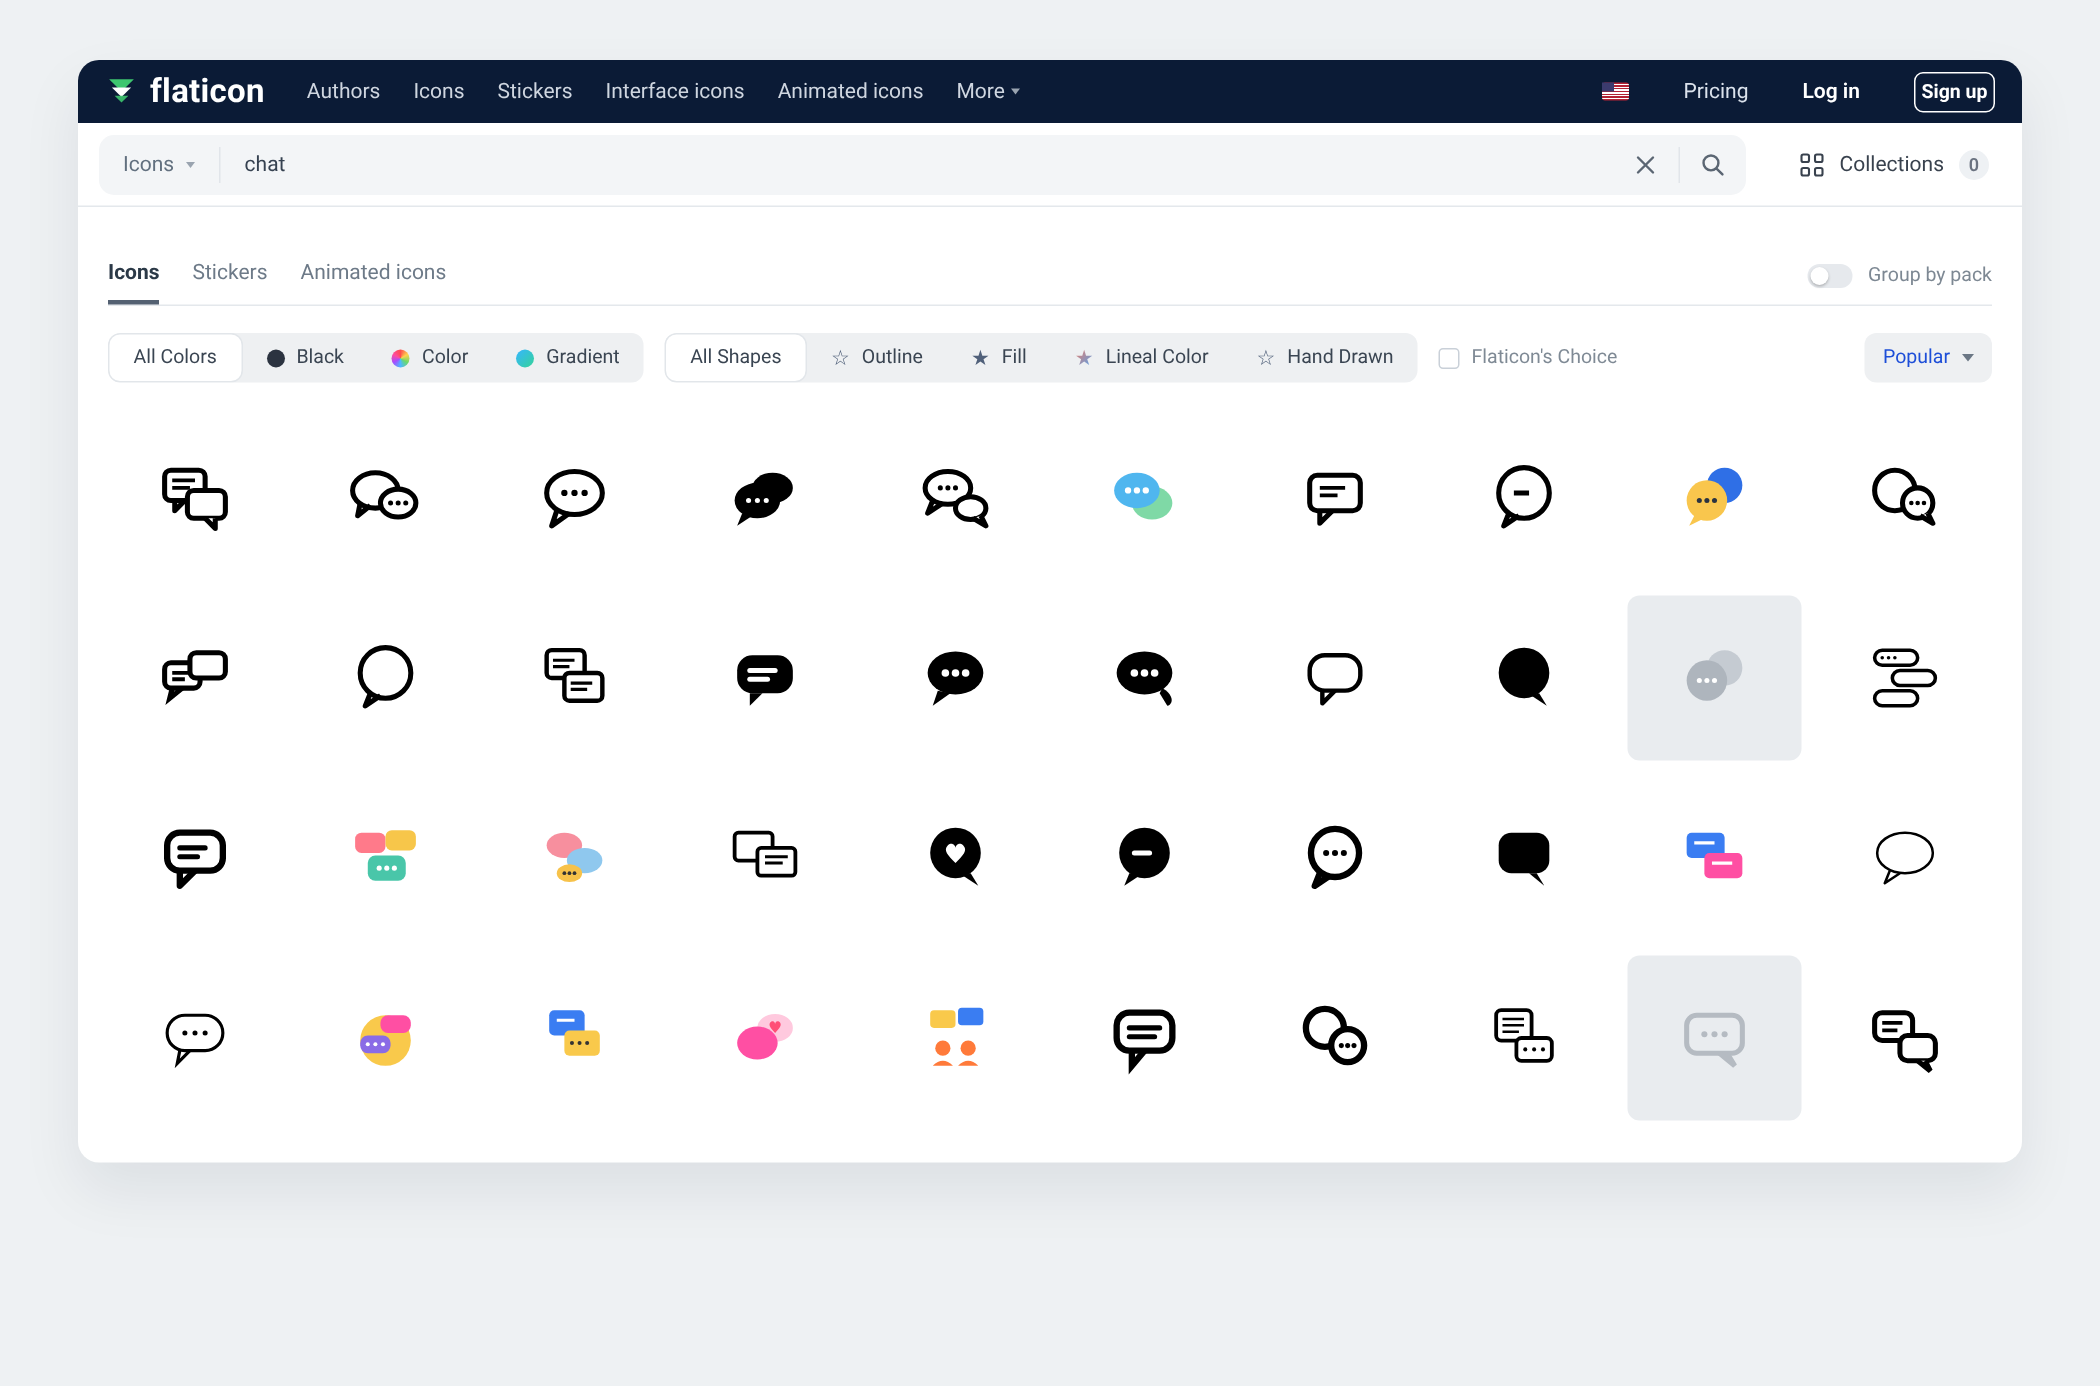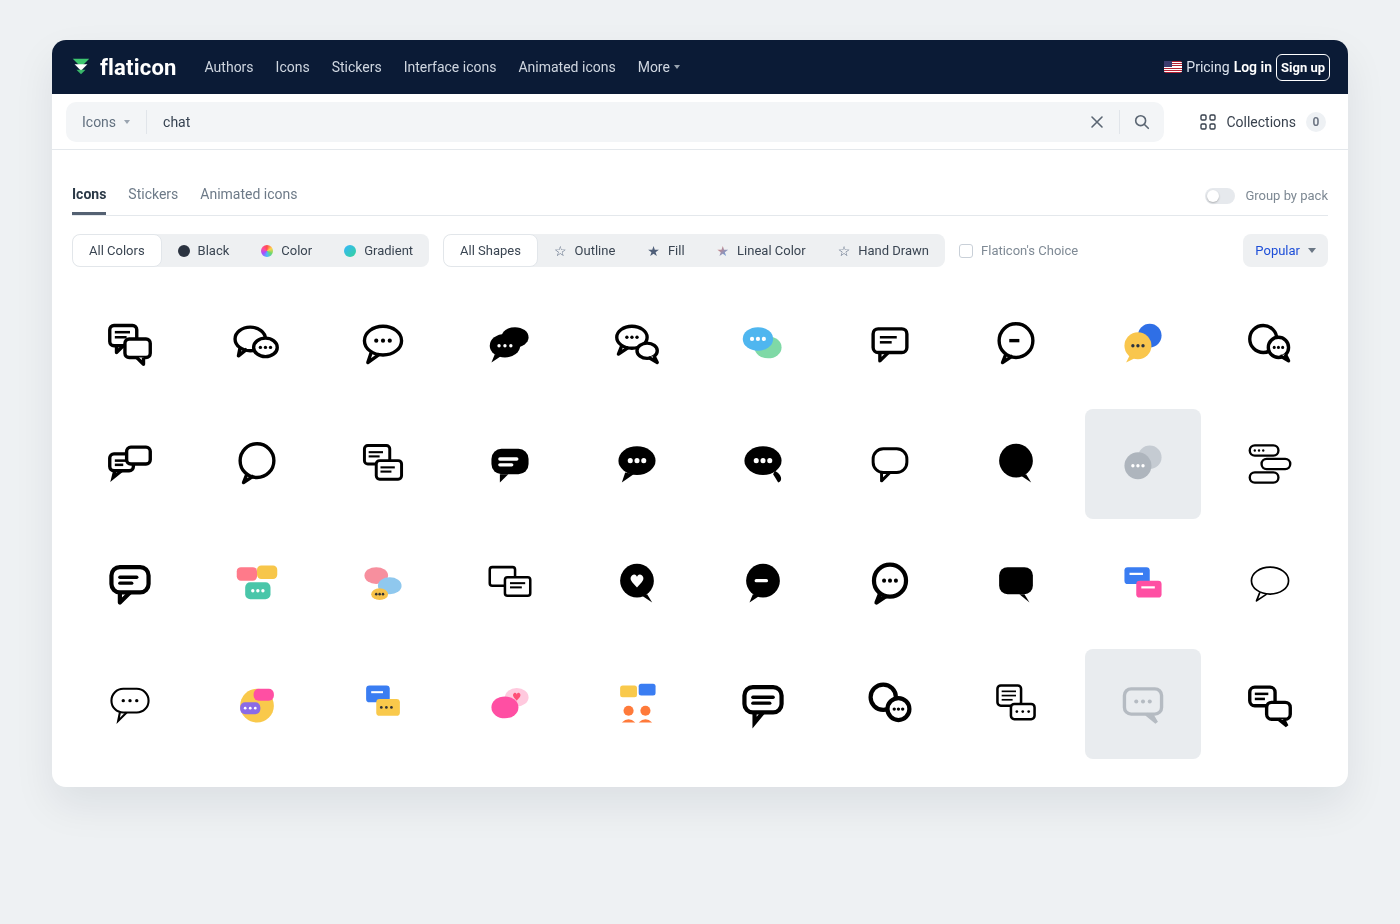--- a/index.html
+++ b/index.html
@@ -13,28 +13,28 @@
     --shadow:rgba(15,30,50,.08);
   }
   *{box-sizing:border-box;font-family:-apple-system,BlinkMacSystemFont,"Segoe UI",Roboto,Helvetica,Arial,sans-serif}
   html,body{margin:0;padding:0;background:var(--bg);color:var(--text)}
   body{min-height:924px;padding:40px 18px 60px 18px;}
 
   
   .app{width:1296px;margin:0 auto;background:var(--card);border-radius:14px;box-shadow:0 18px 40px var(--shadow);overflow:hidden}
 
   
-  .topbar{display:flex;align-items:center;height:54px;background:var(--navy);color:#fff;padding:0 18px;gap:10px}
+  .topbar{display:flex;align-items:center;height:42px;background:var(--navy);color:#fff;padding:0 18px;gap:10px}
   .logo{display:flex;align-items:center;gap:8px;font-weight:700;font-size:22px;letter-spacing:.2px}
   .logo svg{display:block}
   .nav{display:flex;gap:22px;margin-left:18px;font-size:14px;color:#cfd6e0}
   .nav .item{cursor:pointer}
   .nav .more{display:flex;align-items:center;gap:4px}
   .spacer{flex:1}
-  .right-nav{display:flex;align-items:center;gap:4px}
+  .right-nav{display:flex;align-items:center;gap:36px}
   .flag{width:18px;height:12px;border-radius:2px;background:
     linear-gradient(#b22234 0 7.7%, #fff 7.7% 15.4%, #b22234 15.4% 23.1%, #fff 23.1% 30.8%, #b22234 30.8% 38.5%, #fff 38.5% 46.2%, #b22234 46.2% 53.9%, #fff 53.9% 61.6%, #b22234 61.6% 69.3%, #fff 69.3% 77%, #b22234 77% 84.7%, #fff 84.7% 92.4%, #b22234 92.4% 100%);
     position:relative}
   .flag::before{content:"";position:absolute;left:0;top:0;width:8px;height:6px;background:#3c3b6e}
   .right-nav a{color:#dbe2ec;font-size:14px;cursor:pointer}
   .right-nav .login{color:#fff;font-weight:600}
   .signup{border:1.5px solid #fff;border-radius:6px;padding:5px 4px;color:#fff;font-weight:700;font-size:13px;cursor:pointer}
 
   
   .searchrow{display:flex;align-items:center;height:56px;border-bottom:1px solid var(--border)}

